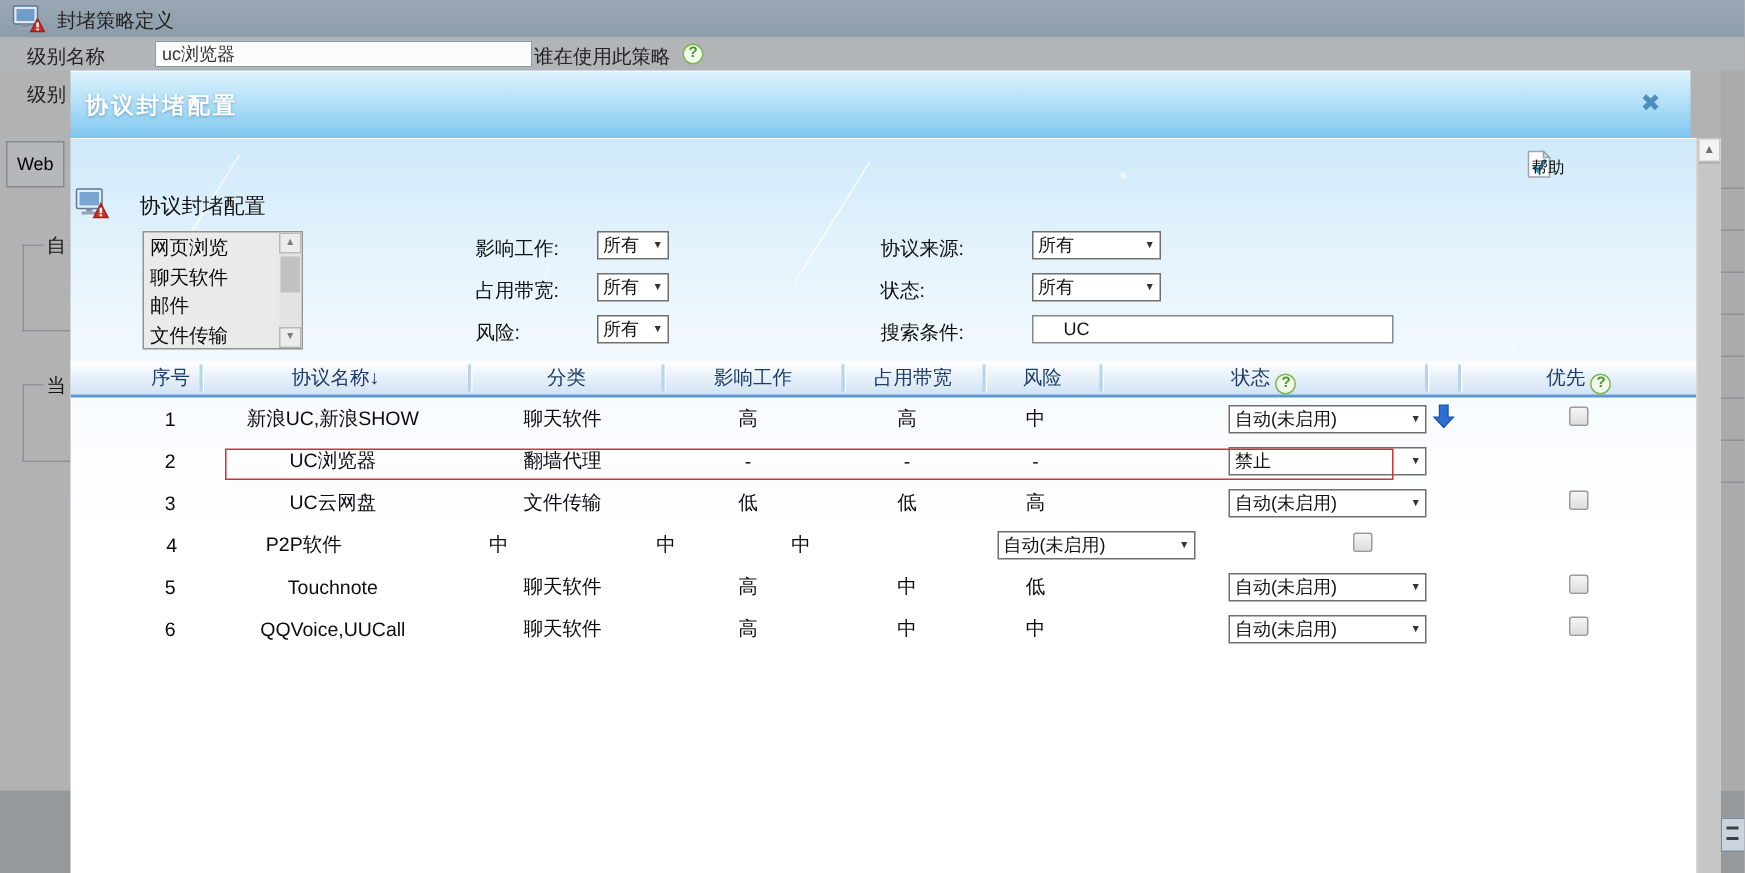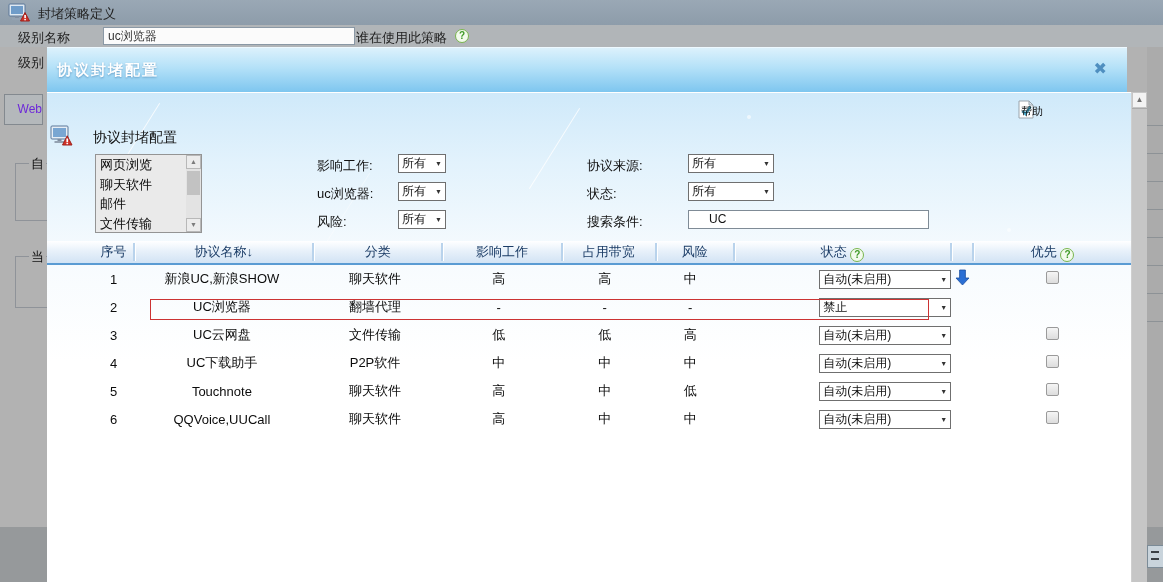--- a/index.html
+++ b/index.html
@@ -20,22 +20,22 @@
   .lvl-input { position:absolute; left:103px; top:27px; width:252px; height:18px;
     background:#fbfbfb; border:1px solid #8a98a5; font-size:12px; color:#333;
     padding-left:4px; line-height:16px; }
   .who-label { position:absolute; left:356px; top:29px; color:#222; }
   .qmark { display:inline-block; width:14px; height:14px; border-radius:50%;
     border:1px solid #79b64e; color:#3f9a28; font-size:10px; line-height:12px;
     text-align:center; background:#f2faec; font-weight:bold; vertical-align:-2px; }
   .who-q { position:absolute; left:455px; top:29px; }
   .lvl2-label { position:absolute; left:18px; top:54px; color:#222; }
   .web-tab { position:absolute; left:4px; top:94px; width:39px; height:31px;
-    border:1px solid #83898f; background:#b4b8bb; font-size:12px; color:#6d28d9;
-    text-align:right; line-height:29px; }
+    border:1px solid #83898f; background:#b4b8bb; font-size:12px; color:#000000;
+    text-align:center; line-height:29px; }
   .grp { position:absolute; left:15px; width:32px; border:1px solid #8f9399; border-right:none; }
   .grp1 { top:163px; height:58px; }
   .grp2 { top:256px; height:52px; }
   .grp > span { position:absolute; left:13px; top:-9px; background:#b2b2b2;
     padding:0 2px; font-size:13px; color:#111; }
   .right-strip { position:absolute; left:1147px; top:47px; width:16px; height:480px; background:#ababab; }
   .right-strip .row-line { position:absolute; left:0; width:16px; height:1px; background:#8d9296; }
   .bg-footer { position:absolute; left:0; top:527px; width:1163px; height:55px; background:#96999b; }
   .partial-btn { position:absolute; left:1147px; top:545px; width:16px; height:23px;
     background:#c9d4dc; border:1px solid #7b8b97; border-right:none; }
@@ -208,21 +208,21 @@
         <div class="lb-btn lb-down">▼</div>
       </div>
     </div>
     <span class="flabel cat-label">分类:</span>
 
     <span class="flabel" style="left:270px;top:64px">影响工作:</span>
     <span class="dd dd-small" style="left:351px;top:61px">
       <span>所有</span>
       <span class="dd-arrow">▼</span>
     </span>
-    <span class="flabel" style="left:270px;top:92px">uc浏览器:</span>
+    <span class="flabel" style="left:270px;top:92px">占用带宽:</span>
     <span class="dd dd-small" style="left:351px;top:89px">
       <span>所有</span>
       <span class="dd-arrow">▼</span>
     </span>
     <span class="flabel" style="left:270px;top:120px">风险:</span>
     <span class="dd dd-small" style="left:351px;top:117px">
       <span>所有</span>
       <span class="dd-arrow">▼</span>
     </span>
 
@@ -320,21 +320,20 @@
     <span class="td c7">
       
     </span>
     <span class="td c8">
       <span class="checkbox"></span>
     </span>
   </div>
 
   <div class="tr">
     <span class="td c0">4</span>
-    <span class="td c1">UC下载助手</span>
     <span class="td c2">P2P软件</span>
     <span class="td c3">中</span>
     <span class="td c4">中</span>
     <span class="td c5">中</span>
     <span class="td c6" style="text-align:left">
       <span class="dd dd-status">
         <span>自动(未启用)</span>
         <span class="dd-arrow">▼</span>
       </span>
     </span>

